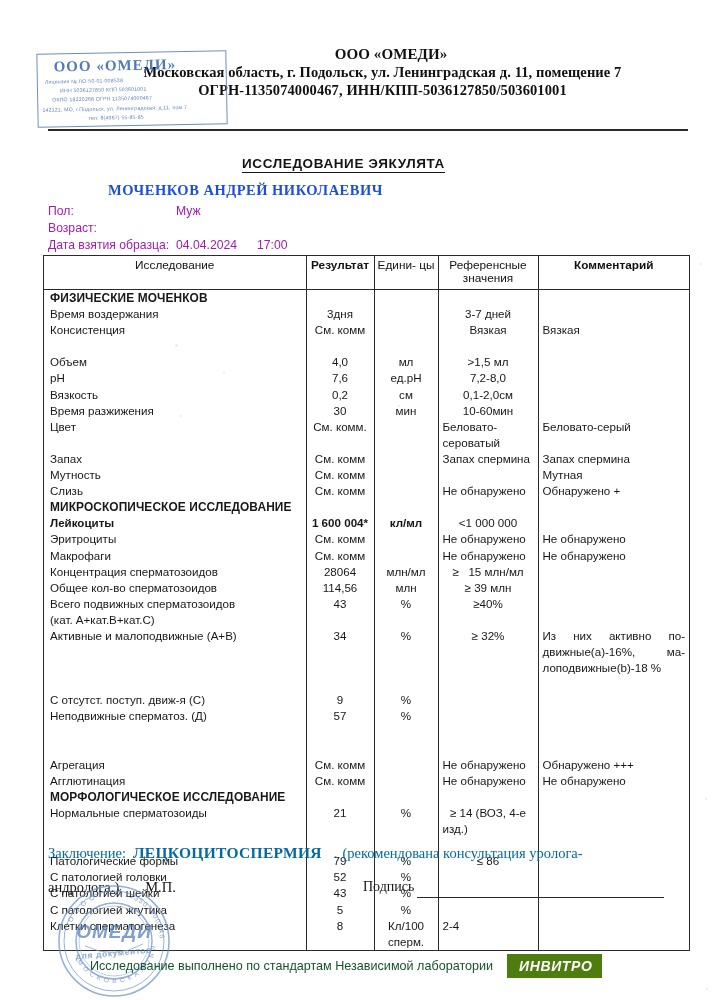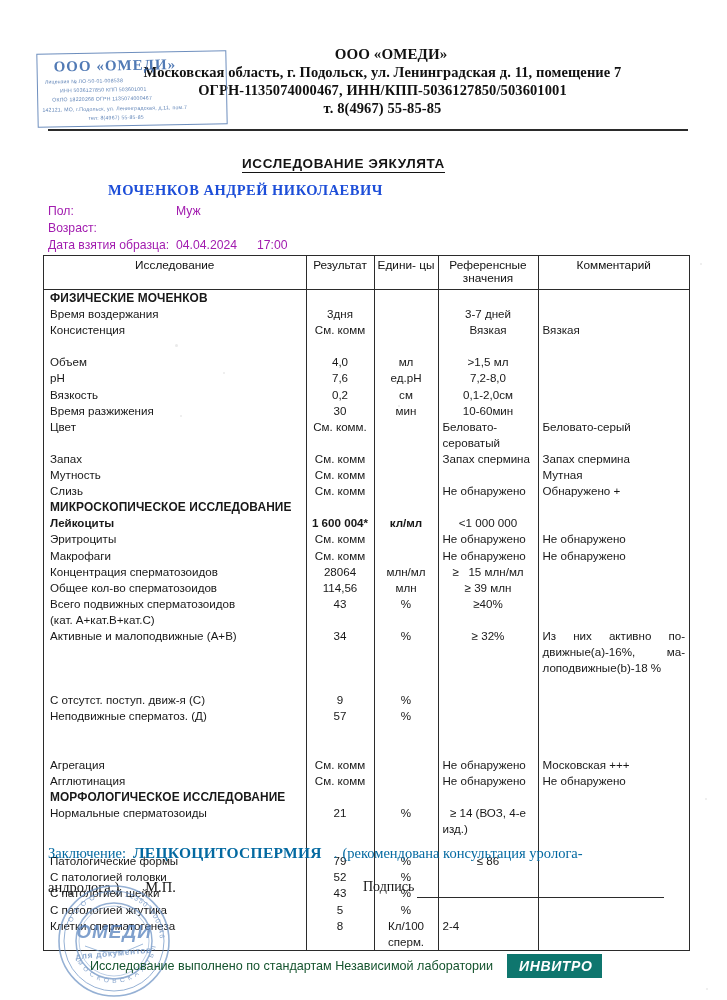--- a/index.html
+++ b/index.html
@@ -92,21 +92,21 @@
   table.t col.c3{width:100px;}
   table.t col.c4{width:151px;}
 
   table.t th{
     border-right:1.3px solid #2b2b2b;
     border-bottom:1.3px solid #2b2b2b;
     font-size:11.8px; font-weight:normal; text-align:center;
     padding:3px 2px 4px 2px; line-height:13px; color:#111;
     vertical-align:top;
   }
-  table.t th.b{font-weight:normal;margin-top:48px;}
+  table.t th.b{font-weight:bold;margin-top:48px;}
   table.t th:last-child{border-right:none;}
 
   table.t td{
     border-right:1.3px solid #2b2b2b;
     padding:0; vertical-align:top;
   }
   table.t td:last-child{border-right:none;}
 
   .cellwrap{padding:0 4px;}
   .cellwrap.c-name{padding-left:6px;}
@@ -161,38 +161,37 @@
   }
   .seal svg{display:block;}
 
   
   .footer{
     position:absolute; left:90px; top:938px; width:600px;
     display:flex; align-items:center;
   }
   .footer-txt{font-size:12.6px; color:#14532d; font-family:"Liberation Sans",sans-serif;}
   .invitro{
-    margin-left:14px; background:#0f766e; color:#ffffff;
+    margin-left:14px; background:#4d7c0f; color:#ffffff;
     font-style:italic; font-weight:bold; font-size:14px;
     letter-spacing:.6px; padding:4px 10px 4px 12px; line-height:16px;
   }
 
   
   .speck{position:absolute; background:#d8d8d8; border-radius:50%; opacity:.55;}
 </style>
 </head>
 <body>
 
 <div class="page">
 
   <div class="hdr">
     <div class="hdr-line hdr-l1">ООО «ОМЕДИ»</div>
     <div class="hdr-line hdr-l2">Московская область, г. Подольск, ул. Ленинградская д. 11, помещение 7</div>
     <div class="hdr-line hdr-l3">ОГРН-1135074000467, ИНН/КПП-5036127850/503601001</div>
-    <div class="hdr-line hdr-l4">т. 8(4967) 55-85-85</div>
   </div>
   <div class="hdr-rule"></div>
 
   <div class="stamp-rect">
     <div class="sr-title">ООО «ОМЕДИ»</div>
     <div class="sr-l sr-a">Лицензия № ЛО-50-01-008538</div>
     <div class="sr-l sr-b">ИНН 5036127850   КПП 503601001</div>
     <div class="sr-l sr-c">ОКПО 18220268   ОГРН 1135074000467</div>
     <div class="sr-l sr-d">142121, МО, г.Подольск, ул. Ленинградская, д.11, пом.7</div>
     <div class="sr-l sr-e">тел: 8(4967) 55-85-85</div>
@@ -443,21 +442,21 @@
                 <div class="ln blank">&nbsp;</div>
                 <div class="ln blank">&nbsp;</div>
                 <div class="ln just">Из  них  активно  по-</div>
                 <div class="ln just">движные(а)-16%,    ма-</div>
                 <div class="ln">лоподвижные(b)-18 %</div>
                 <div class="ln blank">&nbsp;</div>
                 <div class="ln blank">&nbsp;</div>
                 <div class="ln blank">&nbsp;</div>
                 <div class="ln blank">&nbsp;</div>
                 <div class="ln blank">&nbsp;</div>
-                <div class="ln">Московская +++</div>
+                <div class="ln">Обнаружено +++</div>
                 <div class="ln">Не обнаружено</div>
                 <div class="ln blank">&nbsp;</div>
                 <div class="ln blank">&nbsp;</div>
                 <div class="ln blank">&nbsp;</div>
                 <div class="ln blank">&nbsp;</div>
                 <div class="ln blank">&nbsp;</div>
                 <div class="ln blank">&nbsp;</div>
                 <div class="ln blank">&nbsp;</div>
                 <div class="ln blank">&nbsp;</div>
                 <div class="ln blank">&nbsp;</div>

